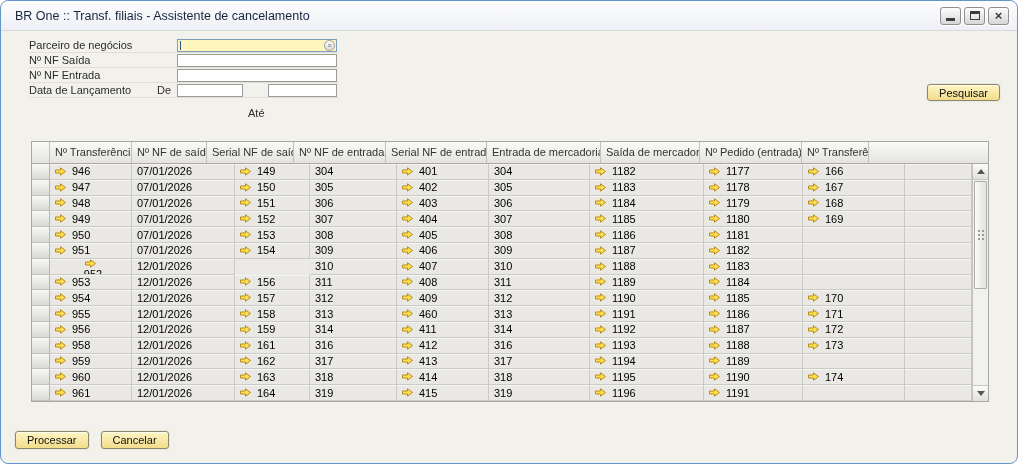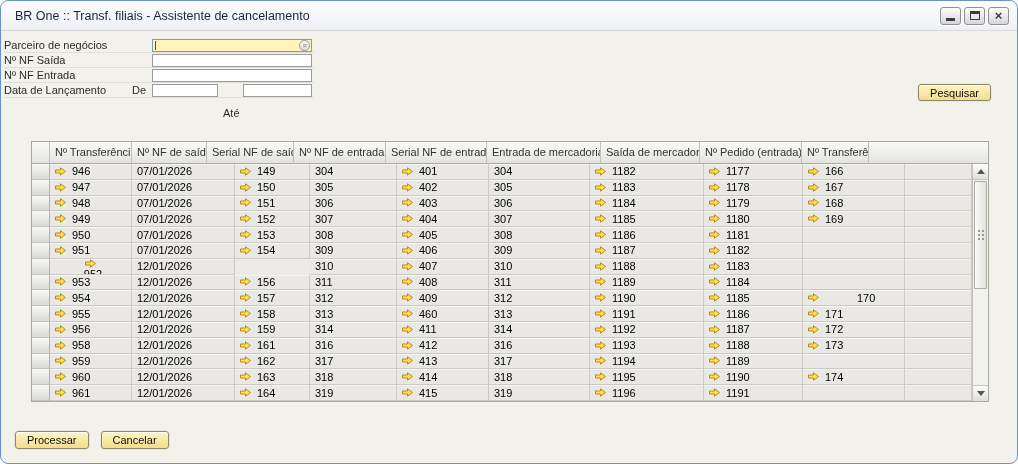--- a/index.html
+++ b/index.html
@@ -22,21 +22,21 @@
     width:21px; height:18px; border:1px solid #8f8f8f; border-radius:3px;
     background:linear-gradient(#fdfdfd,#d7d7d7);
     display:flex; align-items:center; justify-content:center; cursor:default;
     box-shadow:0 0 0 1px rgba(255,255,255,.8);
     padding:0; font-family:inherit;
   }
   .ic-min{ width:9px; height:3px; background:#3c3c3c; margin-top:8px; }
   .ic-max{ width:10px; height:9px; border:1px solid #3c3c3c; border-top-width:3px; }
   .ic-close{ font-size:13px; font-weight:bold; color:#3c3c3c; line-height:13px; }
   
-  .form{ position:absolute; left:3px; top:37px; width:310px; }
+  .form{ position:absolute; left:28px; top:37px; width:310px; }
   .form-row{ height:15px; display:flex; align-items:center; border-bottom:1px solid #e0ded7; }
   .form-row label{ font-size:11px; color:#2b2b2b; }
   .lab-main{ flex:0 0 148px; }
   .lab-date{ flex:0 0 128px; }
   .lab-de{ flex:0 0 20px; }
   .lab-ate{ flex:0 0 20px; margin-left:5px;margin-top:45px; }
   .field, input.field{
     height:13px; border:1px solid #9b9b9b; background:#fff;
     font-family:"Liberation Sans",sans-serif; font-size:11px; padding:0 2px;
   }
@@ -54,21 +54,21 @@
     font-size:7px; line-height:9px; color:#777; text-align:center; cursor:pointer;
   }
   
   .sapbtn{
     height:18px; padding:0 11px; font-family:"Liberation Sans",sans-serif;
     font-size:11px; color:#111;
     background:linear-gradient(#fdf6c6,#f3dc8a);
     border:1px solid #8f8568; border-radius:3px;
     box-shadow:inset 0 1px 0 #fffdf0, 0 0 0 1px #e9e9e4; cursor:pointer;
   }
-  .search-btn{ position:absolute; right:26px; top:83px; height:17px; }
+  .search-btn{ position:absolute; right:17px; top:83px; height:17px; }
   .footer{ position:absolute; left:14px; top:430px; display:flex; gap:12px; }
   
   .table{
     position:absolute; left:30px; top:140px; width:958px; height:261px;
     border:1px solid #a8a7a0; background:#eceae6; overflow:hidden;
   }
   .thead{ display:flex; height:22px; }
   .hcell{
     flex:0 0 auto; height:22px; line-height:21px; padding-left:5px;
     font-size:11px; color:#333; white-space:nowrap; overflow:hidden;
@@ -705,21 +705,21 @@
             <span>1190</span>
           </div>
           <div class="tcell" style="width: 99px;">
             <div class="arrow">
               <svg width="11" height="9" viewBox="0 0 11 9">
                 <path d="M0.5 3 H5.5 V0.8 L10.5 4.5 L5.5 8.2 V6 H0.5 Z" fill="#ffdf4d" stroke="#b78b1e" stroke-width="1"></path>
               </svg>
             </div>
             <span>1185</span>
           </div>
-          <div class="tcell" style="width: 102px; gap: 32px;">
+          <div class="tcell" style="width: 102px;">
             <div class="arrow">
               <svg width="11" height="9" viewBox="0 0 11 9">
                 <path d="M0.5 3 H5.5 V0.8 L10.5 4.5 L5.5 8.2 V6 H0.5 Z" fill="#ffdf4d" stroke="#b78b1e" stroke-width="1"></path>
               </svg>
             </div>
             <span>170</span>
           </div>
           <div class="tcell" style="width: 67px;">
             <span></span>
           </div>

